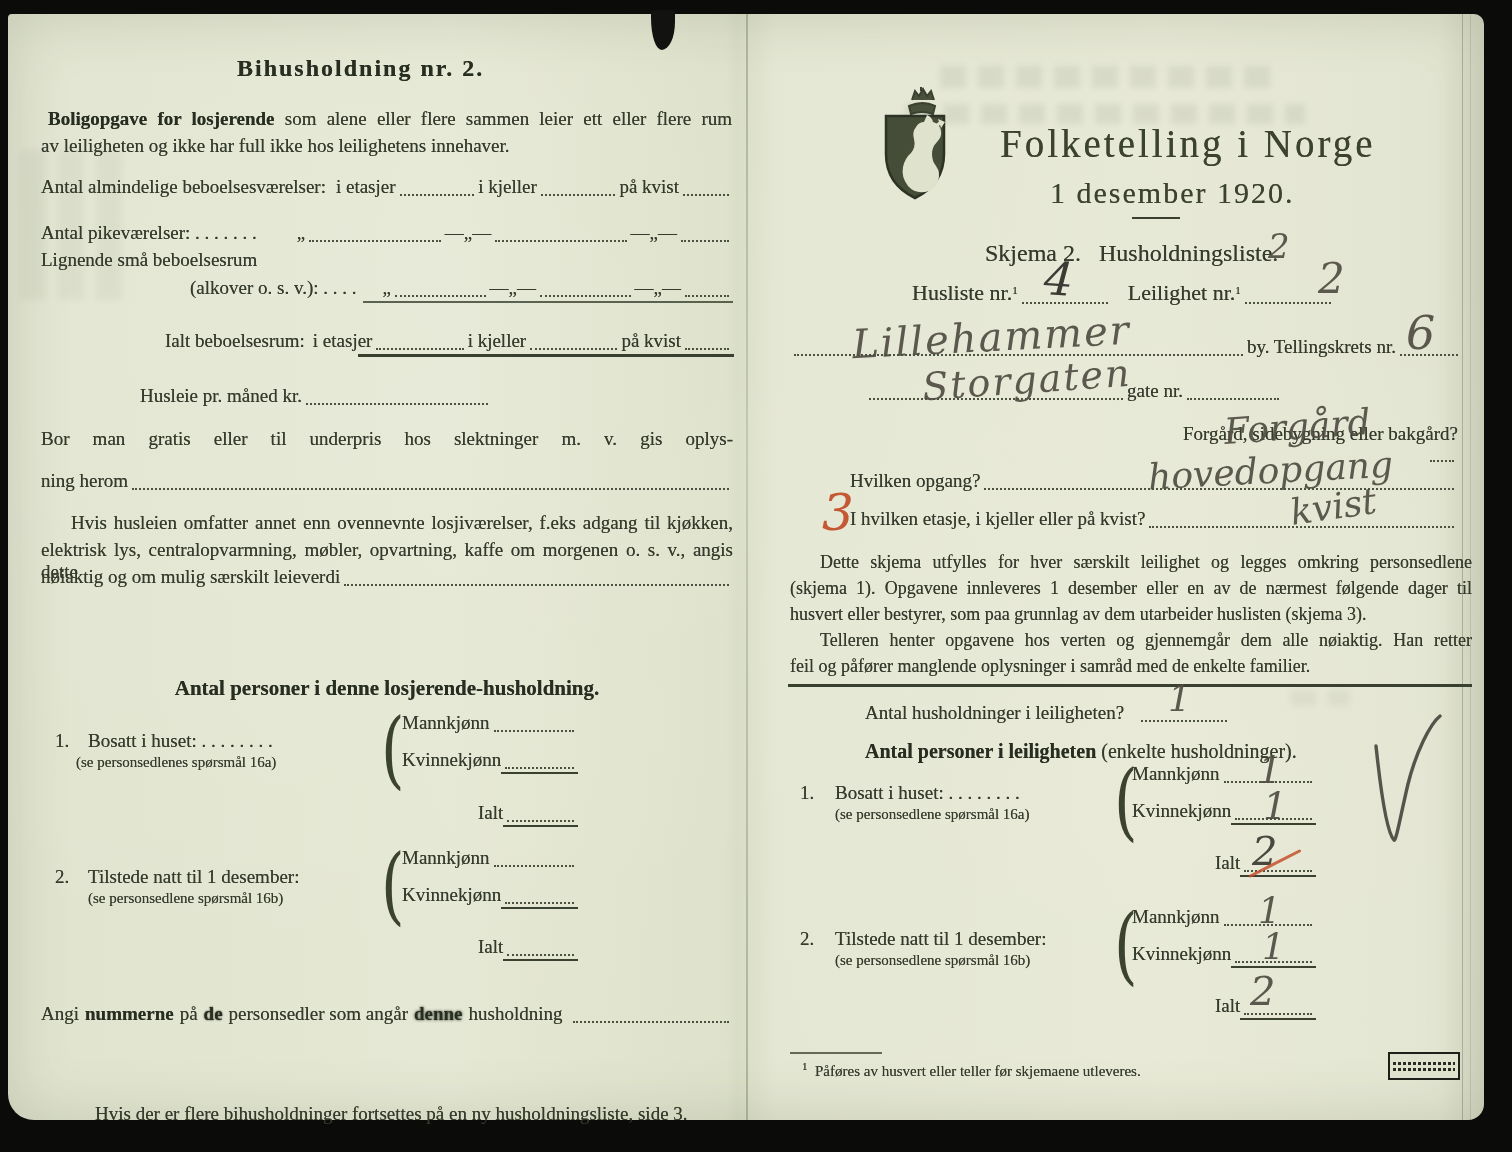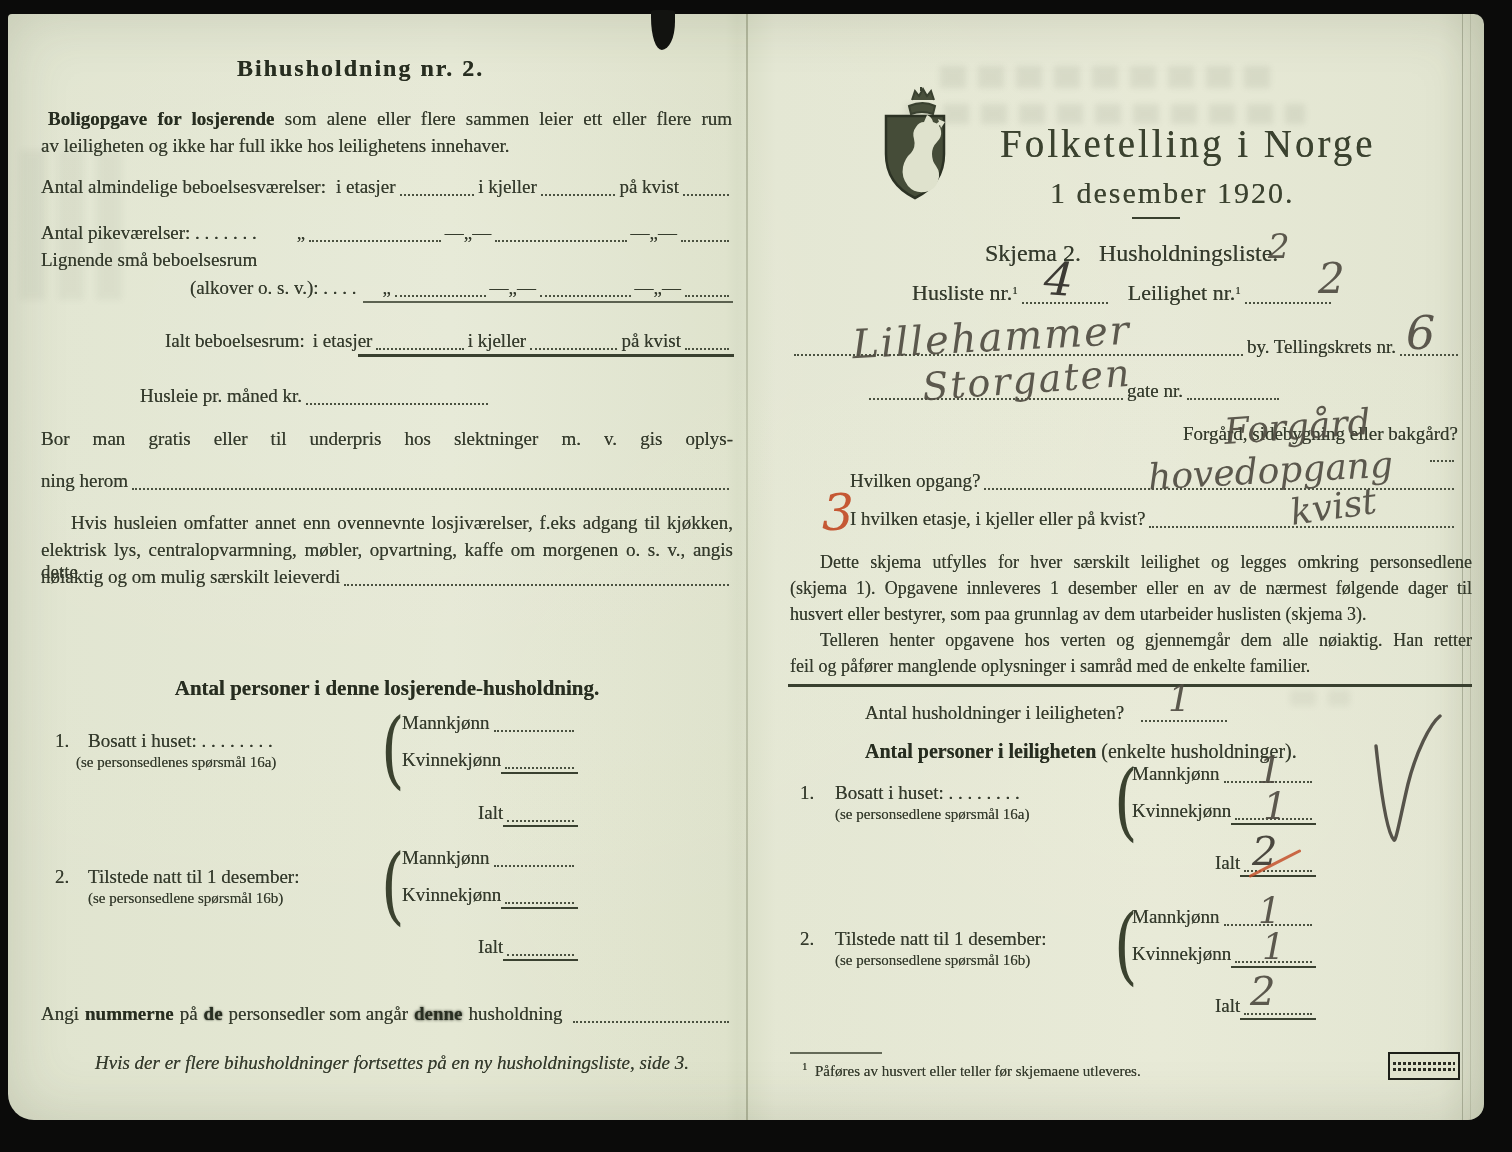--- a/index.html
+++ b/index.html
@@ -179,21 +179,21 @@
   <span>Angi</span>
   <span class="bold">nummerne</span>
   <span>på</span>
   <span class="bold" style="text-shadow:0 0 2px #272d20;">de</span>
   <span>personsedler som angår</span>
   <span class="bold" style="text-shadow:0 0 3px #272d20;">denne</span>
   <span>husholdning</span>
   <span class="dots"></span>
 </div>
 
-<div class="pr" style="left:95px;top:1052px;font-style:italic;">Hvis der er flere bihusholdninger fortsettes på en ny husholdningsliste, side 3.</div>
+<div class="pr" style="left:95px;top:1103px;">Hvis der er flere bihusholdninger fortsettes på en ny husholdningsliste, side 3.</div>
 
 <svg style="position:absolute;left:862px;top:86px;" width="106" height="126" viewBox="0 0 106 126">
   <g stroke="#3a4130" fill="none" stroke-width="2">
     <path d="M50,14 l3,-9 4,5 4,-7 4,7 4,-5 3,9" fill="#49503c"></path>
     <path d="M47,20 q14,-6 26,0 l-2,8 q-11,-4 -22,0 Z" fill="#49503c"></path>
     <line x1="59" y1="5" x2="59" y2="1"></line>
   </g>
   <path d="M24,30 h58 v38 q0,30 -29,44 q-29,-14 -29,-44 Z" fill="#454c38" stroke="#2c3224" stroke-width="2.5"></path>
   <path d="M46,100 q-7,-9 -5,-19 q2,-9 8,-14 q5,-6 3,-14 q-2,-7 2,-12 q3,-5 8,-5 l3,-7 q5,2 6,7 q7,2 8,9 q1,6 -4,11 q-5,5 -5,12 q0,7 4,12 q5,7 2,15 q-2,7 -9,10 q-13,4 -21,-5 Z" fill="#dfe2cd"></path>
   <line x1="67" y1="46" x2="79" y2="36" stroke="#dfe2cd" stroke-width="3"></line>

